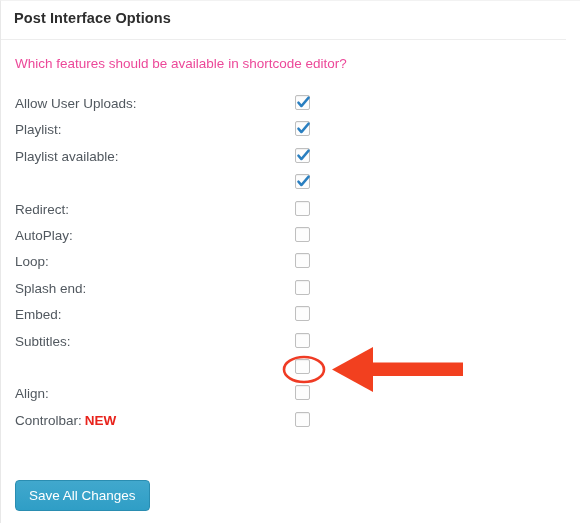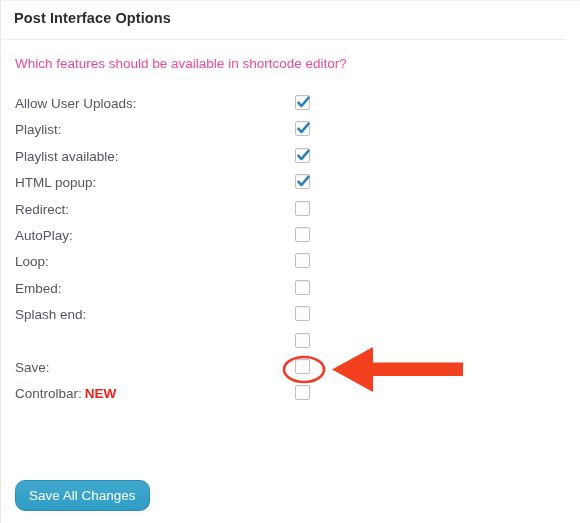--- a/index.html
+++ b/index.html
@@ -120,21 +120,21 @@
     left: 14px;
     top: 479px;
     height: 31px;
     padding: 0 13px;
     display: flex;
     align-items: center;
     justify-content: center;
     box-sizing: border-box;
     background: linear-gradient(#41a8cd, #2f9ec6);
     border: 1px solid #2a8db1;
-    border-radius: 10px;
+    border-radius: 4px;
     color: #ffffff;
     font-size: 13.5px;
     font-family: "Liberation Sans", sans-serif;
     white-space: nowrap;
     cursor: pointer;
   }
 </style>
 </head>
 <body>
 
@@ -165,52 +165,55 @@
       </div>
       <div class="option-row">
         <div class="option-label"><span>Playlist available:</span></div>
         <div class="checkbox checked">
           <svg width="17" height="17" viewBox="0 0 17 17">
             <path d="M3.4 8.6 L6.4 12.1 L13.6 3.6" fill="none" stroke="#2a7fc0" stroke-width="2.4" stroke-linecap="round" stroke-linejoin="round"></path>
           </svg>
         </div>
       </div>
       <div class="option-row">
-        <div class="option-label"><span>HTML popup:</span></div>
         <div class="checkbox checked">
           <svg width="17" height="17" viewBox="0 0 17 17">
             <path d="M3.4 8.6 L6.4 12.1 L13.6 3.6" fill="none" stroke="#2a7fc0" stroke-width="2.4" stroke-linecap="round" stroke-linejoin="round"></path>
           </svg>
         </div>
       </div>
       <div class="option-row">
         <div class="option-label"><span>Redirect:</span></div>
         <div class="checkbox unchecked"></div>
       </div>
       <div class="option-row">
         <div class="option-label"><span>AutoPlay:</span></div>
         <div class="checkbox unchecked"></div>
       </div>
       <div class="option-row">
         <div class="option-label"><span>Loop:</span></div>
         <div class="checkbox unchecked"></div>
       </div>
       <div class="option-row">
+        <div class="option-label"><span>Splash end:</span></div>
+        <div class="checkbox unchecked"></div>
+      </div>
+      <div class="option-row">
         <div class="option-label"><span>Embed:</span></div>
         <div class="checkbox unchecked"></div>
       </div>
       <div class="option-row">
-        <div class="option-label"><span>Splash end:</span></div>
-        <div class="checkbox unchecked"></div>
-      </div>
-      <div class="option-row">
-        <div class="checkbox unchecked"></div>
-      </div>
-      <div class="option-row">
-        <div class="option-label"><span>Save:</span></div>
+        <div class="option-label"><span>Subtitles:</span></div>
+        <div class="checkbox unchecked"></div>
+      </div>
+      <div class="option-row">
+        <div class="checkbox unchecked"></div>
+      </div>
+      <div class="option-row">
+        <div class="option-label"><span>Align:</span></div>
         <div class="checkbox unchecked"></div>
       </div>
       <div class="option-row">
         <div class="option-label"><span>Controlbar:</span><span class="option-badge">NEW</span></div>
         <div class="checkbox unchecked"></div>
       </div>
     </div>
 
   <svg id="annotation-layer" width="580" height="523" viewBox="0 0 580 523">
 

